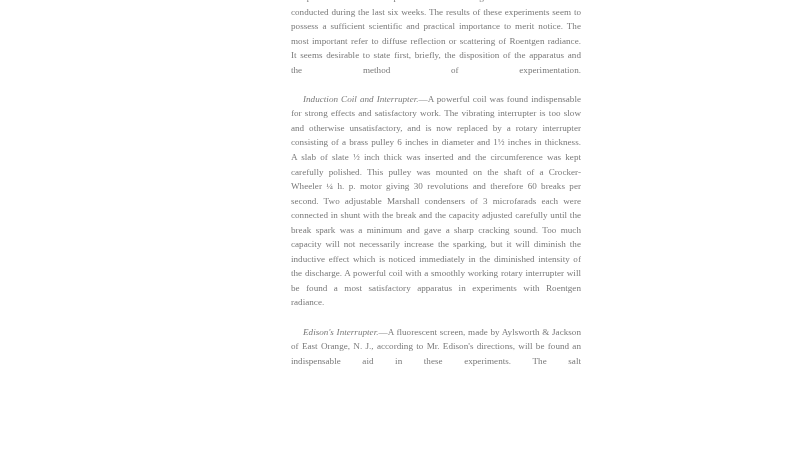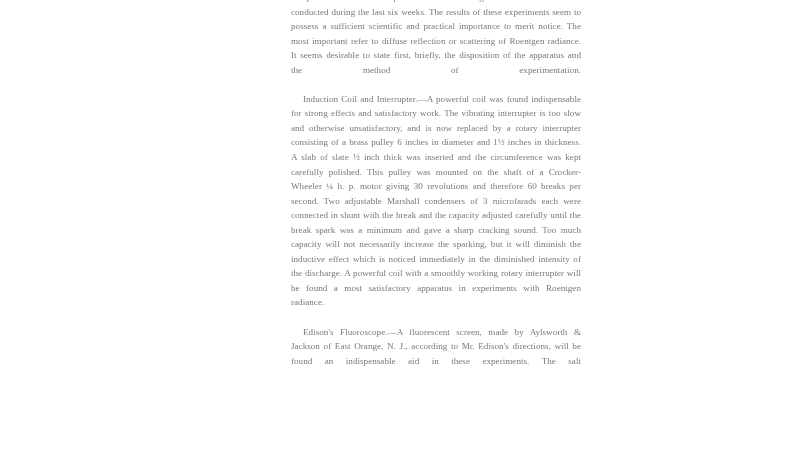--- a/index.html
+++ b/index.html
@@ -48,20 +48,21 @@
     letter-spacing: 0.02px;
   }
 
   
   #column p.indented {
     text-indent: 12px;
   }
 
   
   .runin {
+    font-style: italic;
   }
 
   
   #column p:after {
     content: "";
     display: inline-block;
     width: 100%;
   }
 </style>
 </head>
@@ -73,18 +74,18 @@
 
     <p class="first">
       <span>completed a series of experiments with Roentgen radiance which were conducted during the last six weeks. The results of these experiments seem to possess a sufficient scientific and practical importance to merit notice. The most important refer to diffuse reflection or scattering of Roentgen radiance. It seems desirable to state first, briefly, the disposition of the apparatus and the method of experimentation.</span>
     </p>
 
     <p class="indented">
       <span class="runin">Induction Coil and Interrupter.</span><span>—A powerful coil was found indispensable for strong effects and satisfactory work. The vibrating interrupter is too slow and otherwise unsatisfactory, and is now replaced by a rotary interrupter consisting of a brass pulley 6 inches in diameter and 1½ inches in thickness. A slab of slate ½ inch thick was inserted and the circumference was kept carefully polished. This pulley was mounted on the shaft of a Crocker-Wheeler ¼ h. p. motor giving 30 revolutions and therefore 60 breaks per second. Two adjustable Marshall condensers of 3 microfarads each were connected in shunt with the break and the capacity adjusted carefully until the break spark was a minimum and gave a sharp cracking sound. Too much capacity will not necessarily increase the sparking, but it will diminish the inductive effect which is noticed immediately in the diminished intensity of the discharge. A powerful coil with a smoothly working rotary interrupter will be found a most satisfactory apparatus in experiments with Roentgen radiance.</span>
     </p>
 
     <p class="indented">
-      <span class="runin">Edison's Fluoroscope.</span><span>—A fluorescent screen, made by Aylsworth &amp; Jackson of East Orange, N. J., according to Mr. Edison's directions, will be found an indispensable aid in these experiments. The salt</span>
+      <span class="runin">Edison's Interrupter.</span><span>—A fluorescent screen, made by Aylsworth &amp; Jackson of East Orange, N. J., according to Mr. Edison's directions, will be found an indispensable aid in these experiments. The salt</span>
     </p>
 
   </div>
 
 </div>
 
 </body></html>

